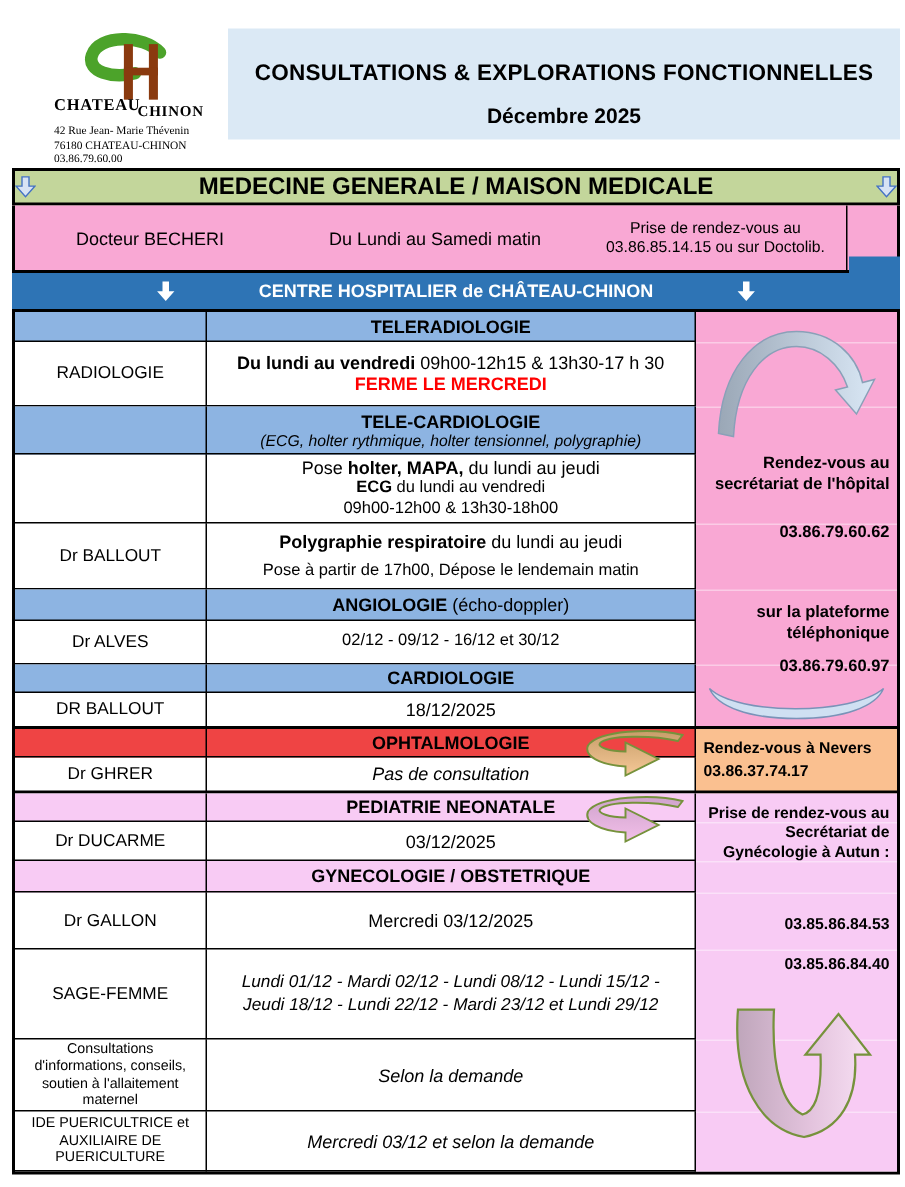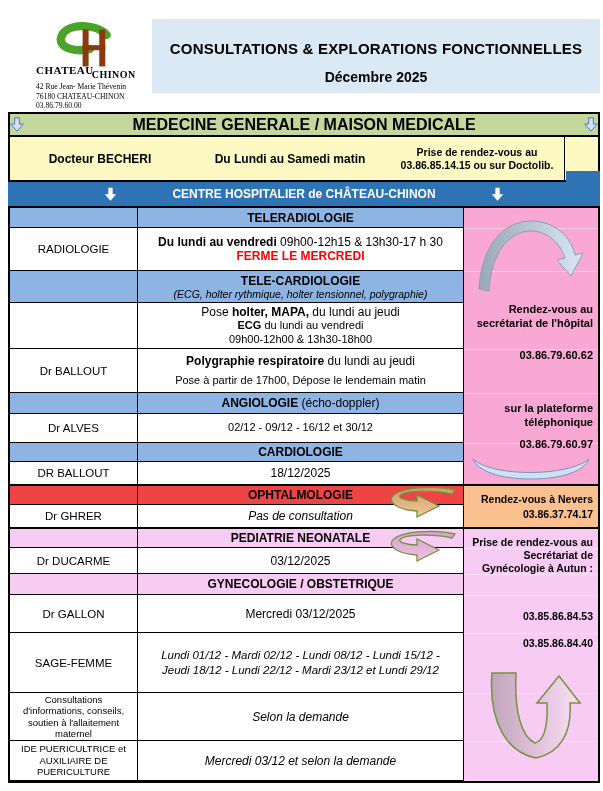--- a/index.html
+++ b/index.html
@@ -15,22 +15,22 @@
   .logo-addr { font-family:"Liberation Serif", serif; font-size:7.6px; line-height:9.5px; margin-top:7px; }
 
   
   .title-box { position:absolute; left:152px; top:19px; width:448px; height:74px; background:#DBE9F5; text-align:center; padding-top:21px; }
   .title-box .title { font-size:15px; font-weight:bold; letter-spacing:.2px; }
   .title-box .subtitle { font-size:14px; font-weight:bold; margin-top:12px; }
 
   
   .green-band { position:absolute; left:8px; top:112px; width:592px; height:25px; background:#C3D69B; border:2px solid #000;
     display:flex; align-items:center; justify-content:space-between; gap:26px; font-weight:bold; font-size:16px; }
-  .becheri-row { position:absolute; left:8px; top:137px; width:592px; height:45px; background:#fef9c3; border:2px solid #000; border-top:none;
-    display:flex; align-items:stretch; font-weight:bold; }
+  .becheri-row { position:absolute; left:8px; top:137px; width:592px; height:45px; background:#f9a8d4; border:2px solid #000; border-top:none;
+    display:flex; align-items:stretch; font-weight:normal; }
   .becheri-row > div { display:flex; align-items:center; justify-content:center; text-align:center; }
   .b-doc { width:180px; font-size:12px; }
   .b-sched { width:200px; font-size:12px; }
   .b-contact { flex:1; font-size:10.5px; line-height:13px; padding:0 6px; }
   .b-gap { width:34px; border-left:1.5px solid #000; }
   .blue-notch { position:absolute; left:566px; top:171px; width:34px; height:12px; background:#2E74B5; }
   .blue-band { position:absolute; left:8px; top:182px; width:592px; height:24px; background:#2E74B5; color:#fff;
     display:flex; align-items:center; justify-content:center; gap:55px; font-weight:bold; font-size:12px; }
 
   
@@ -49,21 +49,21 @@
   .ln2s { font-size:11px; line-height:13.5px; }
 
   .span9 { grid-column:3; grid-row:span 9; border-bottom:2px solid #000; }
   .span2 { grid-column:3; grid-row:span 2; border-bottom:2px solid #000; }
   .span7 { grid-column:3; grid-row:span 7; border-bottom:none; }
   .rcell { position:relative; border-right:none; padding:0; display:block; }
   .rblue { background:#f9a8d4; } .rorange { background:#FAC090; } .rpink { background:#F8CBF4; }
   .rtxt { position:absolute; right:5px; text-align:right; font-weight:bold; font-size:11px; line-height:14px; z-index:2; }
   .hl { position:absolute; left:0; right:0; height:1px; background:rgba(255,255,255,.42); z-index:1; }
 
-  .rorange { display:flex; flex-direction:column; justify-content:center; align-items:flex-end; padding:0 5px; gap:1px; }
+  .rorange { display:flex; flex-direction:column; justify-content:center; align-items:flex-start; padding:0 5px; gap:1px; }
   .rorange div { font-weight:bold; font-size:10.5px; text-align:right; }
   .rp-txt { position:absolute; right:5px; top:7px; width:122px; text-align:right; font-weight:bold; font-size:10.5px; line-height:13px; z-index:2; }
 
   .overlay-arrow { position:absolute; z-index:5; }
 </style>
 </head>
 <body>
 
 <div class="page">
 

